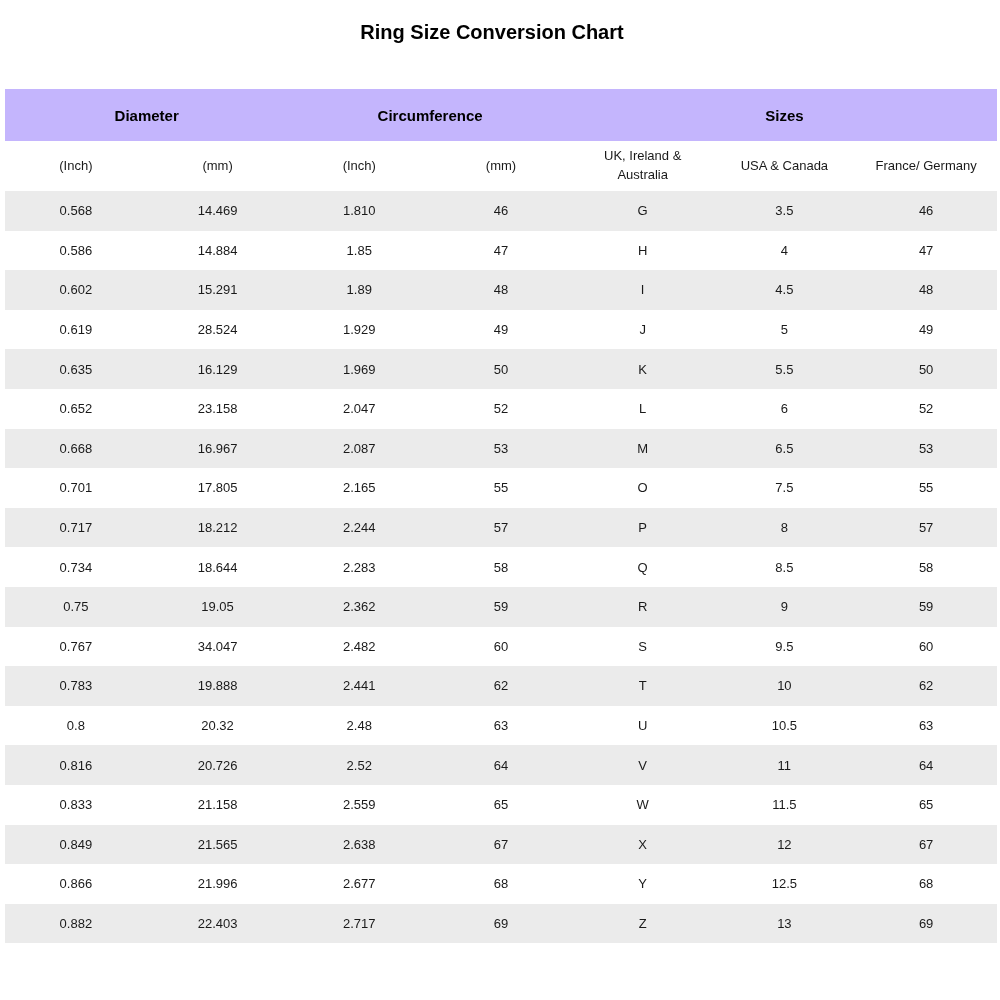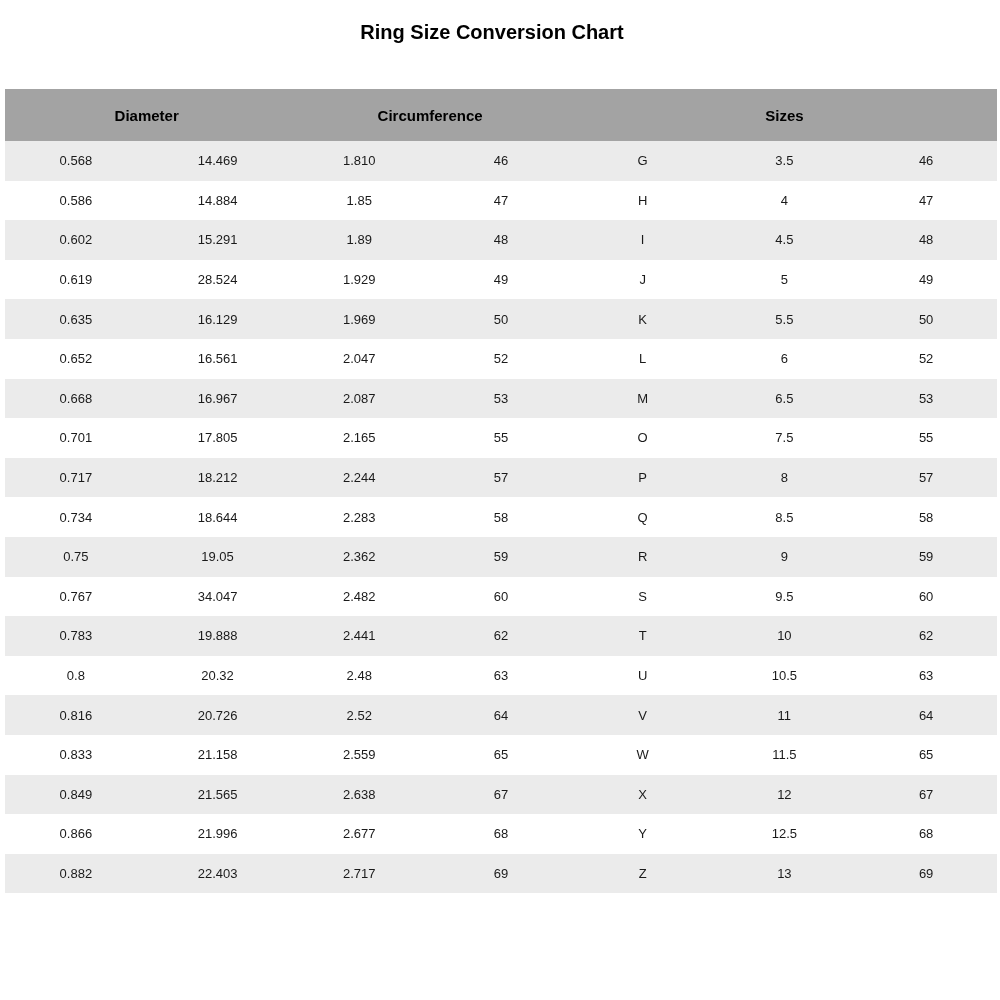--- a/index.html
+++ b/index.html
@@ -32,21 +32,21 @@
   table.conv-table col { width: 14.2857%; }
   th, td {
     text-align: center;
     vertical-align: middle;
     padding: 0;
     font-weight: normal;
     color: #1a1a1a;
   }
   tr.group-row th {
     height: 52px;
-    background: #a3a3a3;
+    background: #c4b5fd;
     font-weight: bold;
     font-size: 15px;
     color: #000000;
   }
   tr.sub-row th {
     height: 50px;
     background: #ffffff;
     font-size: 13px;
     line-height: 1.45;
     padding: 0 14px;
@@ -73,20 +73,29 @@
         <col>
         <col>
         <col>
     </colgroup>
     <thead>
       <tr class="group-row">
         <th colspan="2">Diameter</th>
         <th colspan="2">Circumference</th>
         <th colspan="3">Sizes</th>
       </tr>
+      <tr class="sub-row">
+        <th>(Inch)</th>
+        <th>(mm)</th>
+        <th>(Inch)</th>
+        <th>(mm)</th>
+        <th>UK, Ireland &amp; Australia</th>
+        <th>USA &amp; Canada</th>
+        <th>France/ Germany</th>
+      </tr>
     </thead>
     <tbody>
         <tr>
           <td>0.568</td>
           <td>14.469</td>
           <td>1.810</td>
           <td>46</td>
           <td>G</td>
           <td>3.5</td>
           <td>46</td>
@@ -122,21 +131,21 @@
           <td>0.635</td>
           <td>16.129</td>
           <td>1.969</td>
           <td>50</td>
           <td>K</td>
           <td>5.5</td>
           <td>50</td>
         </tr>
         <tr>
           <td>0.652</td>
-          <td>16.561</td>
+          <td>23.158</td>
           <td>2.047</td>
           <td>52</td>
           <td>L</td>
           <td>6</td>
           <td>52</td>
         </tr>
         <tr>
           <td>0.668</td>
           <td>16.967</td>
           <td>2.087</td>

